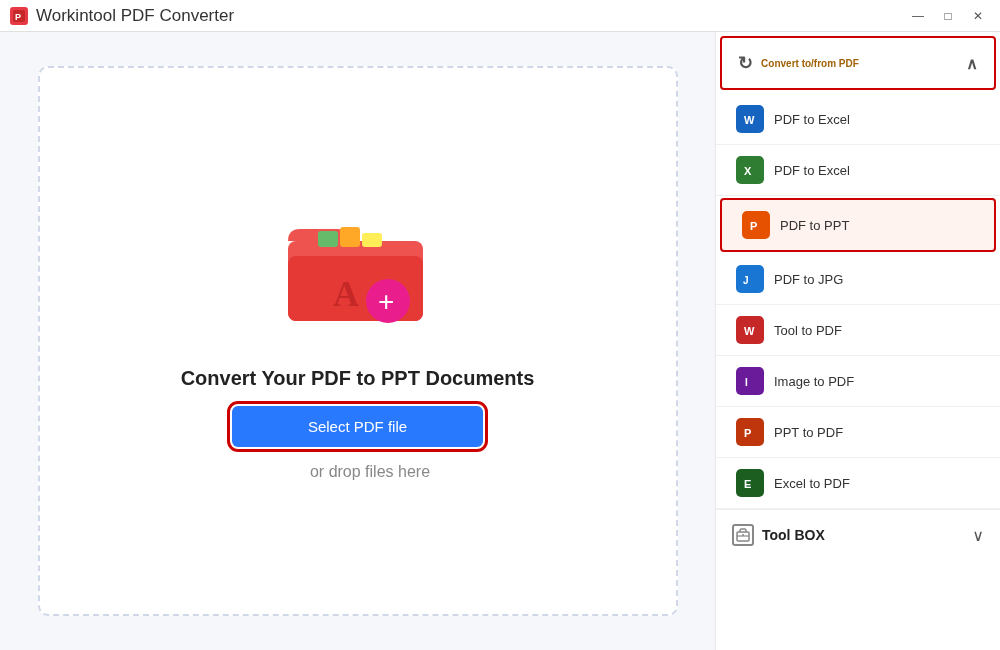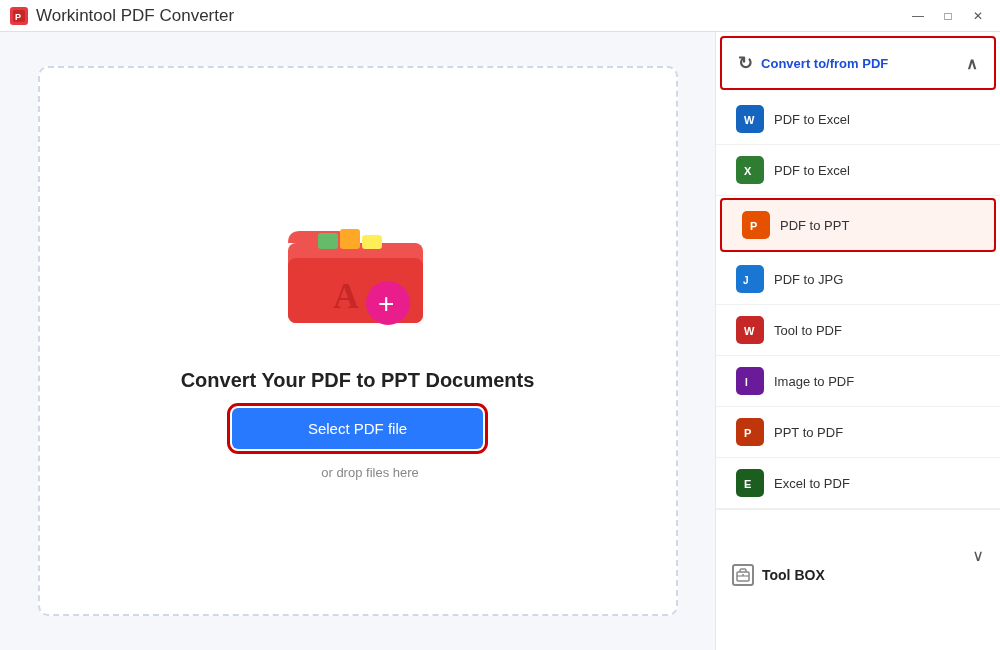--- a/index.html
+++ b/index.html
@@ -117,23 +117,23 @@
       margin: 4px;
       border-radius: 4px;
       background: #fff;
     }
     .sidebar-section-header .header-left {
       display: flex;
       align-items: center;
       gap: 8px;
     }
     .sidebar-section-header span {
-      font-size: 13px;
+      font-size: 10px;
       font-weight: 600;
-      color: #1d4ed8;
+      color: #a16207;
     }
 
     .sidebar-item {
       display: flex;
       align-items: center;
       gap: 10px;
       padding: 11px 20px;
       cursor: pointer;
       border-bottom: 1px solid #f0f0f0;
       transition: background 0.15s;
@@ -182,21 +182,20 @@
       align-items: center;
       justify-content: space-between;
       padding: 14px 16px;
       cursor: pointer;
       border-top: 1px solid #eee;
     }
     .toolbox-header .header-left {
       display: flex;
       align-items: center;
       gap: 8px;
-      margin-top: 40px;
     }
     .toolbox-header span.toolbox-label {
       font-size: 14px;
       font-weight: 600;
       color: #222;
     }
 
     .upload-title {
       font-size: 20px;
       font-weight: 700;
@@ -210,21 +209,21 @@
       padding: 12px 76px;
       border-radius: 6px;
       font-size: 15px;
       font-weight: 500;
       cursor: pointer;
       outline: 3px solid #cc0000;
       outline-offset: 2px;
     }
 
     .drop-text {
-      font-size: 13px;
+      font-size: 16px;
       color: #888;
       margin-left: 25px;
     }
 
     
     .folder-svg {
       width: 160px;
       height: 130px;
     }
 

